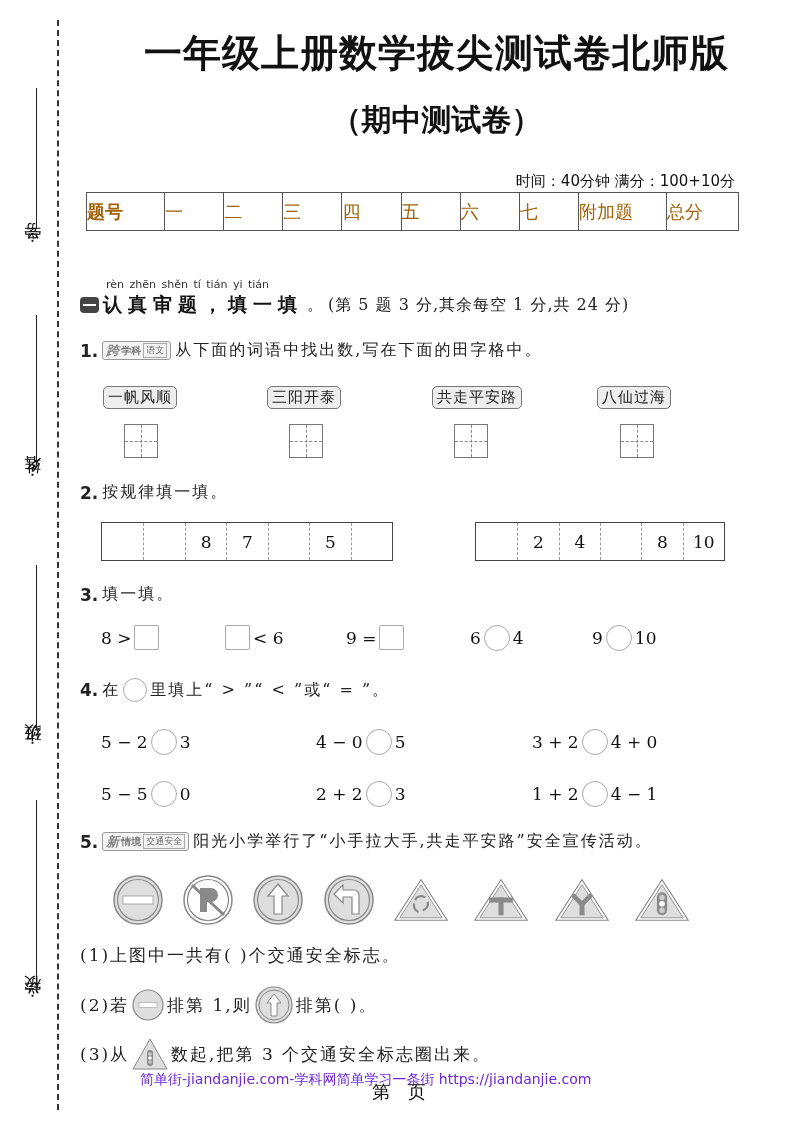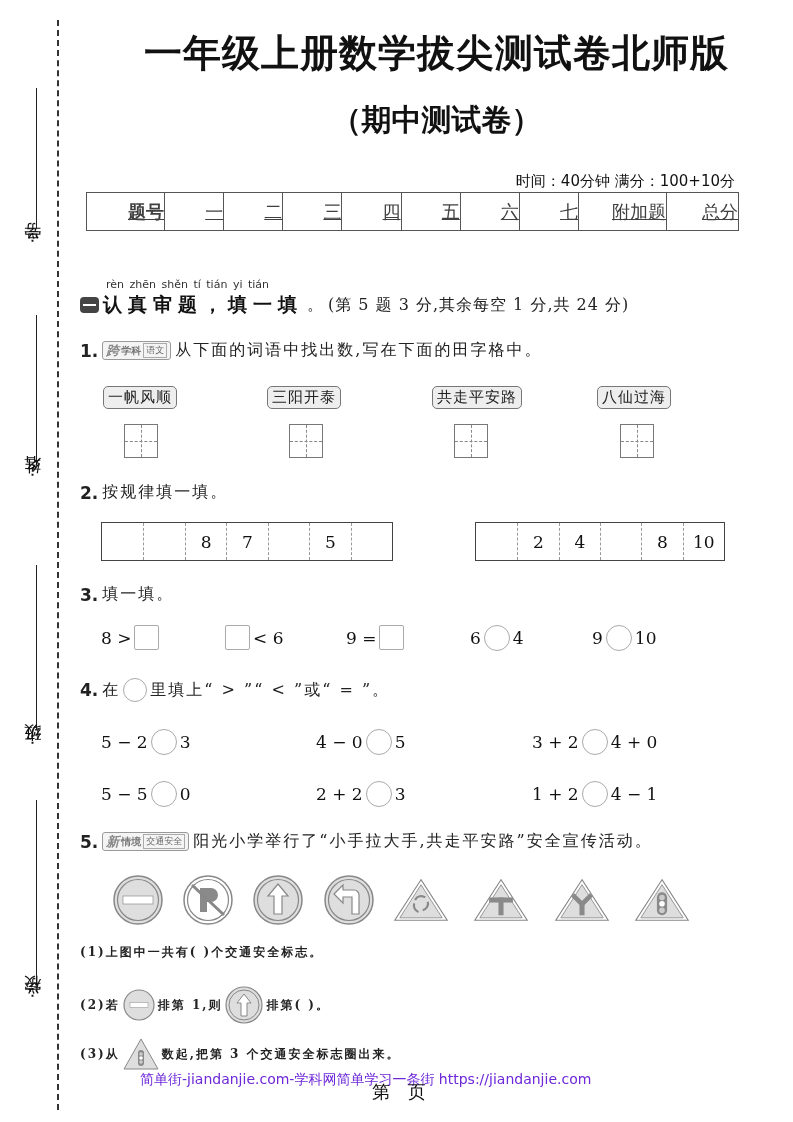--- a/index.html
+++ b/index.html
@@ -15,21 +15,21 @@
 
   .title { position: absolute; left: 80px; width: 713px; top: 28px; text-align: center;
     font-family: "DejaVu Sans", "Liberation Sans", sans-serif; font-size: 38px; font-weight: bold; letter-spacing: 1px; color: #111; }
   .subtitle { position: absolute; left: 80px; width: 713px; top: 100px; text-align: center;
     font-family: "DejaVu Sans", "Liberation Sans", sans-serif; font-size: 30px; font-weight: bold; color: #111; }
 
   .meta { position: absolute; right: 58px; top: 172px; font-family: "DejaVu Sans", "Liberation Sans", sans-serif; font-size: 15px; color: #111; }
 
   table.score { position: absolute; left: 86px; top: 192px; width: 653px; border-collapse: collapse;
     font-family: "DejaVu Sans", "Liberation Sans", sans-serif; font-size: 18px; }
-  table.score td { border: 1.5px solid #555; height: 38px; text-align: right; color: #404040; text-decoration: underline; }
+  table.score td { border: 1.5px solid #555; height: 38px; text-align: left; color: #a16207; }
   table.score td.first { width: 78px; font-weight: bold; }
 
   .section-head { position: absolute; left: 80px; top: 278px; }
   .pinyin { position: absolute; left: 26px; top: 0; font-family: "DejaVu Sans", sans-serif; font-size: 11px; color: #333; white-space: nowrap; word-spacing: 2px; text-align: center; }
   .sec-line { position: absolute; left: 0; top: 14px; white-space: nowrap; display: flex; align-items: center; }
   .sec-icon { width: 19px; height: 16px; background: #444; border-radius: 4px; position: relative; margin-right: 4px; }
   .sec-icon::after { content: ""; position: absolute; left: 3px; right: 3px; top: 7px; height: 2px; background: #fff; }
   .sec-title { font-family: "DejaVu Sans", sans-serif; font-weight: bold; font-size: 19px; letter-spacing: 6px; color: #111; }
   .sec-note { font-size: 16px; color: #222; letter-spacing: 1px; margin-left: 4px; }
 
@@ -49,21 +49,21 @@
   .seq .cell { height: 100%; border-left: 1px dashed #999; display: flex; align-items: center; justify-content: center; font-size: 17px; color: #111; }
   .seq .cell:first-child { border-left: none; }
 
   .expr { position: absolute; display: flex; align-items: center; font-size: 17px; color: #111; white-space: nowrap; }
   .box { display: inline-block; width: 25px; height: 25px; border: 1.2px solid #aaa; border-radius: 2px; margin: 0 3px; }
   .circ { display: inline-block; width: 26px; height: 26px; border: 1.2px solid #aaa; border-radius: 50%; margin: 0 3px; }
 
   .sign { position: absolute; top: 874px; width: 56px; height: 52px; }
   .sign svg { width: 100%; height: 100%; }
 
-  .sub { position: absolute; left: 80px; font-size: 12px; color: #222; white-space: nowrap; letter-spacing: 2px; display: flex; align-items: center; font-weight: bold; }
+  .sub { position: absolute; left: 80px; font-size: 17px; color: #222; white-space: nowrap; letter-spacing: 2px; display: flex; align-items: center; }
   .inline-sign { display: inline-block; margin: 0 3px; }
 
   .watermark { position: absolute; left: 140px; top: 1071px; font-family: "DejaVu Sans", sans-serif; font-size: 14px; color: #6d28d9; white-space: nowrap; }
   .pagefoot { position: absolute; left: 372px; top: 1080px; font-family: "DejaVu Sans", sans-serif; font-size: 18px; color: #111; letter-spacing: 6px; }
 </style>
 </head>
 <body>
 
 <div class="binding-line"></div>
 

